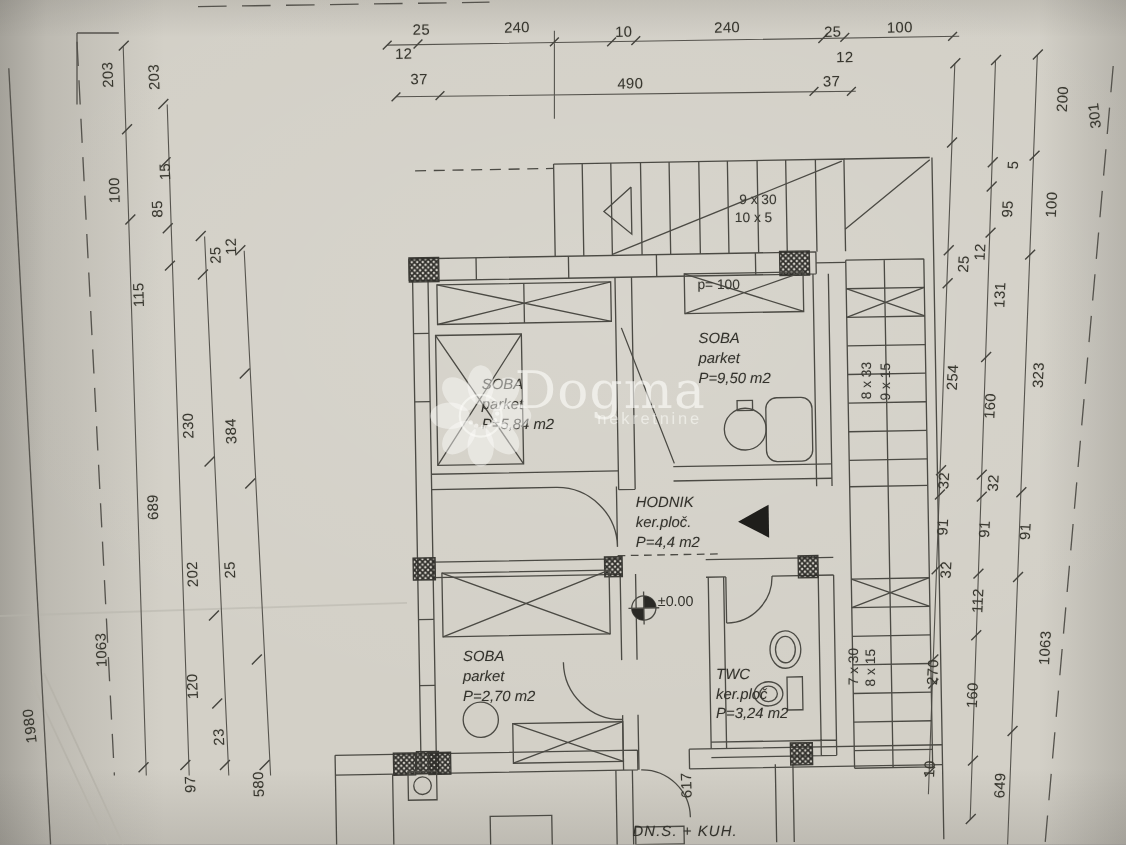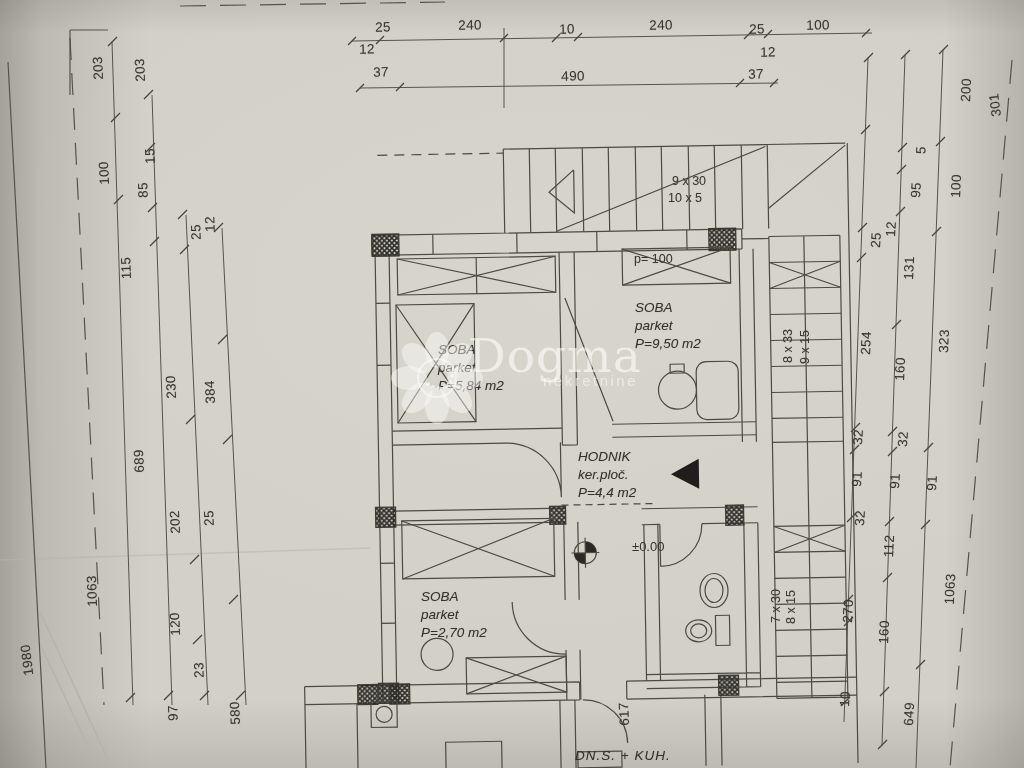--- a/index.html
+++ b/index.html
@@ -242,33 +242,38 @@
 <div class="room" style="left:421px;top:588px">
   <div>SOBA</div>
   <div>parket</div>
   <div>P=2,70 m2</div>
 </div>
 <div class="room" style="left:578px;top:448px">
   <div>HODNIK</div>
   <div>ker.ploč.</div>
   <div>P=4,4 m2</div>
 </div>
+<div class="room" style="left:651px;top:604px">
+  <div>TWC</div>
+  <div>ker.ploč</div>
+  <div>P=3,24 m2</div>
+</div>
 <div class="room" style="left:575px;top:747px;letter-spacing:1px">
   <div>DN.S. + KUH.</div>
 </div>
 
 <span class="stair" style="left:672px;top:174px">9 x 30</span>
 <span class="stair" style="left:668px;top:191px">10 x 5</span>
 <span class="stair stairv" style="left:788px;top:346px">8 x 33</span>
 <span class="stair stairv" style="left:805px;top:347px">9 x 15</span>
 <span class="stair stairv" style="left:776px;top:606px">7 x 30</span>
 <span class="stair stairv" style="left:791px;top:607px">8 x 15</span>
 <span class="stair" style="left:634px;top:252px">p= 100</span>
 
-<span class="level" style="left:632px;top:539px">±0.00</span>
+<span class="level" style="left:598px;top:539px">±0.00</span>
 
 <div class="wm">
   <svg width="1024" height="768" viewBox="0 0 1024 768">
     <g fill="rgba(253,253,250,.45)">
       <ellipse cx="437" cy="350" rx="12" ry="18"></ellipse>
       <ellipse cx="437" cy="350" rx="12" ry="18" transform="rotate(45 437 378)"></ellipse>
       <ellipse cx="437" cy="350" rx="12" ry="18" transform="rotate(90 437 378)"></ellipse>
       <ellipse cx="437" cy="350" rx="12" ry="18" transform="rotate(135 437 378)"></ellipse>
       <ellipse cx="437" cy="350" rx="12" ry="18" transform="rotate(180 437 378)"></ellipse>
       <ellipse cx="437" cy="350" rx="12" ry="18" transform="rotate(225 437 378)"></ellipse>

